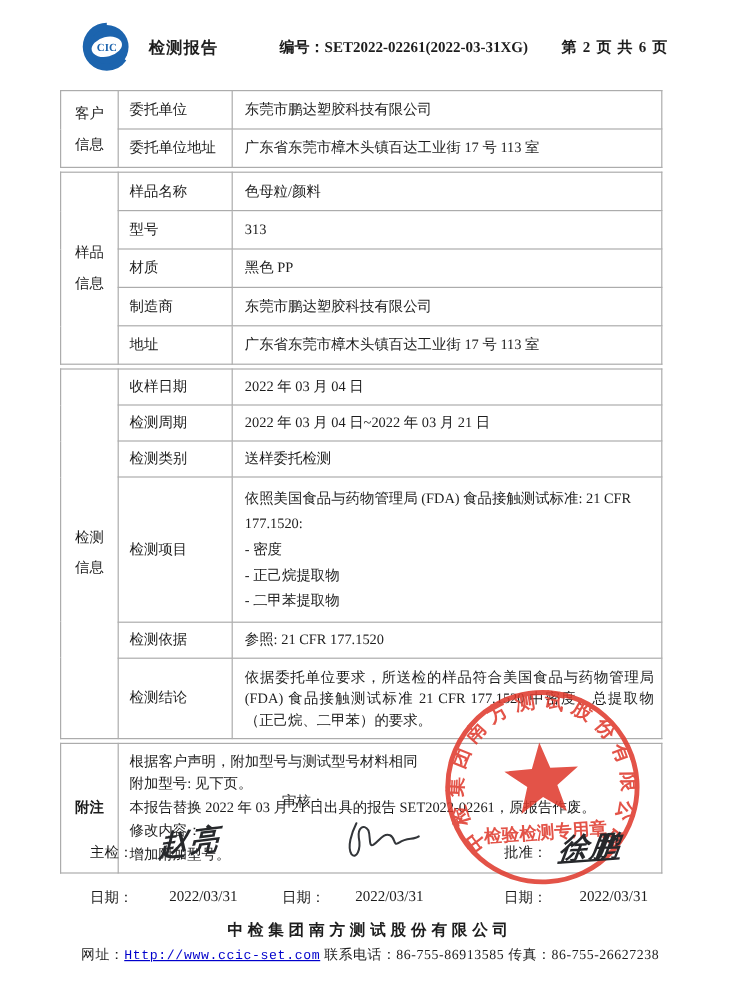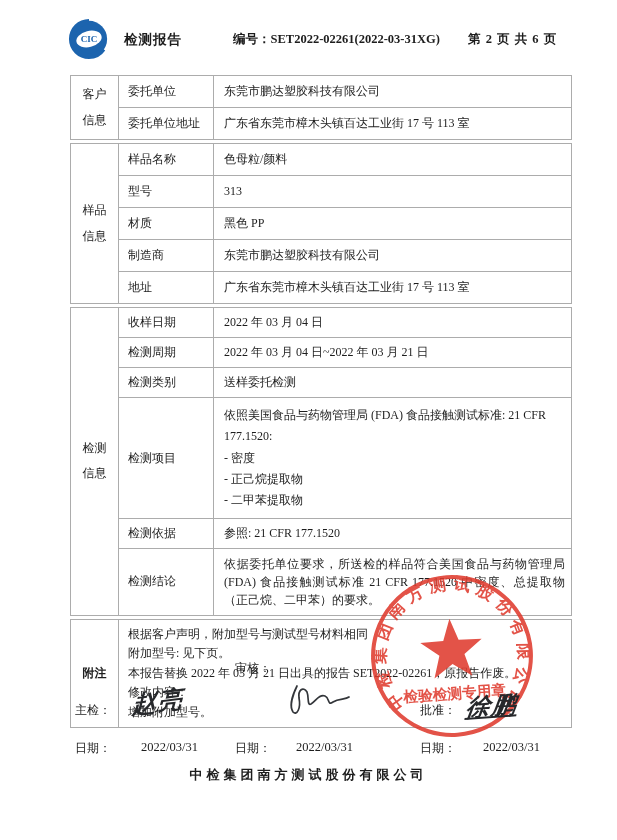--- a/index.html
+++ b/index.html
@@ -8,21 +8,21 @@
   .page { position:relative; width:617px; height:840px; background:#fff; margin:0 auto; overflow:hidden; }
 
   
   .hdr { position:absolute; top:16px; left:0; width:587px; height:48px; }
   .logo { position:absolute; left:66px; top:2px; width:46px; height:42px; }
   .hdr-title { position:absolute; left:124px; top:15px; font-size:13.5px; font-weight:bold; letter-spacing:1px; }
   .hdr-no { position:absolute; left:233px; top:15px; font-size:12.5px; font-weight:bold; }
   .hdr-page { position:absolute; left:468px; top:15px; font-size:12.5px; font-weight:bold; letter-spacing:1px; }
 
   
-  .tables { position:absolute; left:70px; top:75px; width:501px; }
+  .tables { position:absolute; left:50px; top:75px; width:501px; }
   table { border-collapse:collapse; width:501px; table-layout:fixed; margin-bottom:3px; }
   td { border:1px solid #acacac; font-size:12px; vertical-align:middle; }
   col.c1 { width:48px; } col.c2 { width:95px; } col.c3 { width:358px; }
   td.sec { text-align:center; white-space:pre-line; line-height:2.1; }
   td.lbl { padding:6px 4px 6px 9px; }
   td.val { padding:6px 6px 6px 10px; }
   tr.h32 { height:32px; } tr.h25 { height:25px; }
   .multiline { white-space:pre-line; line-height:1.78; }
   .wrap3 { line-height:1.5; text-align:justify; }
   td.remarks-val { padding:5px 23px 5px 9px; white-space:pre-line; line-height:1.62; vertical-align:top; }
@@ -199,15 +199,20 @@
     <circle cx="85" cy="85" r="78" fill="none" stroke="#df3a2d" stroke-width="4"></circle>
     <polygon points="85,48 92.6,69.5 115.4,70.1 97.4,84 103.8,105.9 85,93 66.2,105.9 72.6,84 54.6,70.1 77.4,69.5" fill="#df3a2d"></polygon>
     <text font-size="16.5" font-weight="bold" fill="#df3a2d" letter-spacing="6" font-family="'Liberation Serif',serif">
       <textPath href="#arcTop" startOffset="1%">中检集团南方测试股份有限公司</textPath>
     </text>
     <text x="85" y="127" text-anchor="middle" font-size="14.5" font-weight="bold" fill="#df3a2d" font-family="'Liberation Serif',serif">检验检测专用章</text>
   </svg>
 
   <div class="foot">
     <div class="foot-company">中检集团南方测试股份有限公司</div>
+    <div class="foot-line">
+      <span>网址：</span><a class="weblink" href="#">Http://www.ccic-set.com</a>
+      <span>联系电话：</span><span>86-755-86913585</span>
+      <span>传真：</span><span>86-755-26627238</span>
+    </div>
   </div>
 
 </div>
 
 </body></html>

